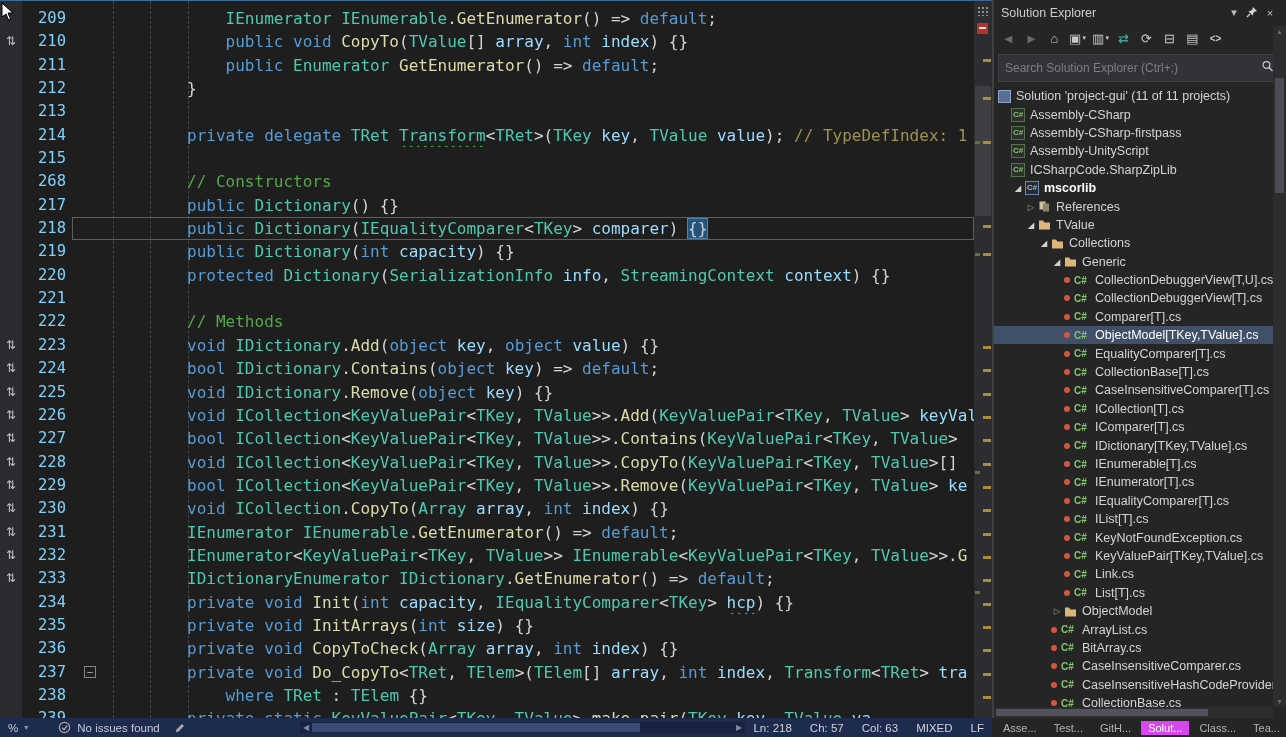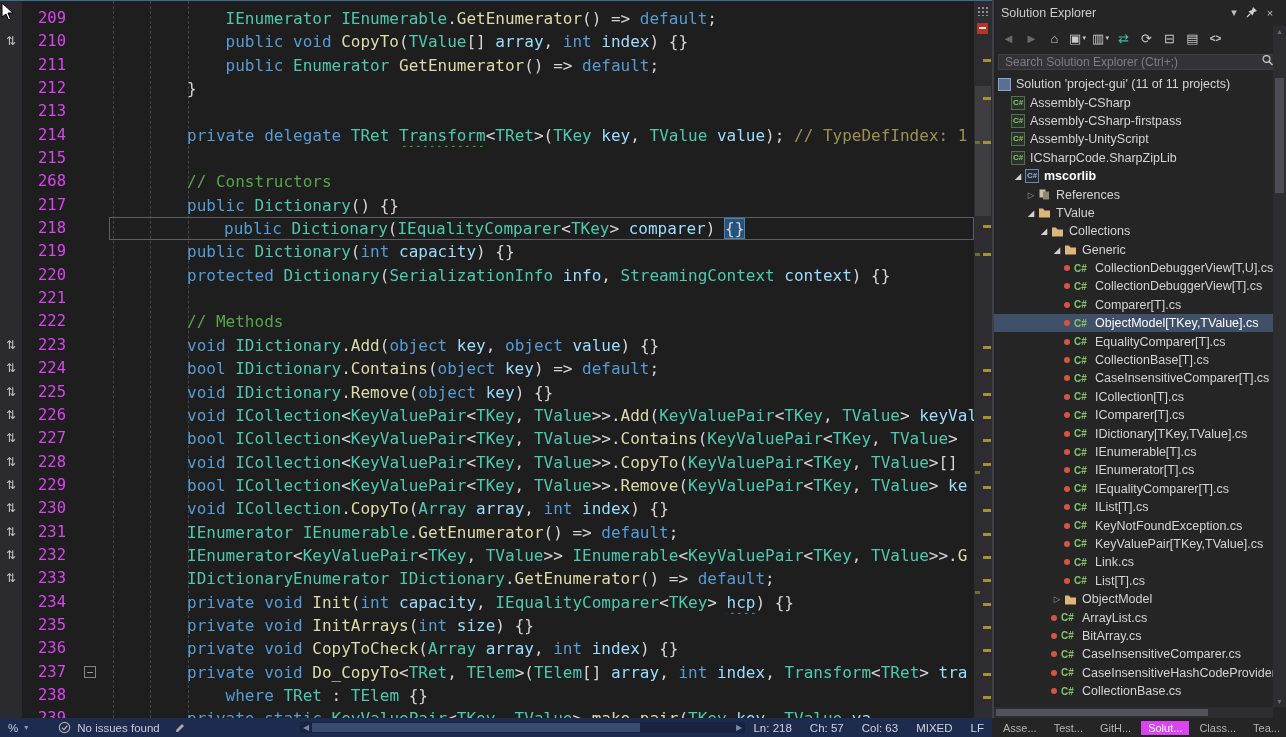--- a/index.html
+++ b/index.html
@@ -16,23 +16,23 @@
            position:relative; display:flex; flex-direction:column; }
 
   
   .guide { position:absolute; top:0; bottom:0; width:0; border-left:1px dashed #454547; z-index:0; }
   .glyph-col { position:absolute; left:0; top:0; bottom:0; width:22px; background:#2b2b2f; z-index:0; }
   #code-rows { position:absolute; inset:0; padding-top:6px; z-index:1; }
   .code-row { display:flex; height:23.35px; line-height:23.35px;
               font-family:"DejaVu Sans Mono", monospace; font-size:16px; white-space:pre; }
   .glyph-cell { width:22px; text-align:center; font-size:12px; color:#c5c5c5;
                 font-family:"DejaVu Sans", sans-serif; flex:none; }
-  .line-num { width:50px; flex:none; text-align:right; padding-right:6px; color:#d946ef; font-size:15.5px; }
+  .line-num { width:50px; flex:none; text-align:right; padding-right:6px; color:#7dd3fc; font-size:15.5px; }
   .line-body { flex:1; display:flex; min-width:0;justify-content:space-between; }
-  .current .line-body { box-shadow: inset 0 0 0 1px #5d5d64; margin-left: 37px; }
+  .current .line-body { box-shadow: inset 0 0 0 1px #5d5d64; }
   .fold-cell { width:38px; flex:none; display:flex; align-items:center; }
   .fold-box { width:12px; height:12px; margin-left:12px; border:1px solid #858585;
               color:#c8c8c8; font-size:10px; line-height:10px; text-align:center;
               background:#1e1e1e; font-family:"Liberation Sans",sans-serif; }
   .code-text { flex:1; overflow:hidden; }
   .tk-k  { color:#569cd6; }
   .tk-t  { color:#4ec9b0; }
   .tk-m  { color:#dcdcaa; }
   .tk-p  { color:#9cdcfe; }
   .tk-c  { color:#57a64a; }
@@ -56,21 +56,21 @@
 
   
   .panel-title { height:25px; display:flex; align-items:center; padding:0 7px; color:#cccccc; font-size:12.5px; }
   .panel-title .sp { flex:1; }
   .ti-icon { width:18px; text-align:center; color:#c0c0c0; font-size:11px; }
   .panel-toolbar { height:26px; display:flex; align-items:center; gap:2px; padding:0 4px; }
   .tb-icon { min-width:21px; height:20px; display:flex; align-items:center; justify-content:center;
              color:#c8c8c8; font-size:13px; }
   .tb-icon.dim { color:#6a6a6a; }
   .tb-caret { font-size:7px; margin-left:1px; color:#c8c8c8; }
-  .panel-search { margin:3px 5px 3px 4px; height:16px; background:#333337; border:1px solid #3f3f46;
+  .panel-search { margin:3px 5px 3px 4px; height:28px; background:#333337; border:1px solid #3f3f46;
                   display:flex; align-items:center; padding:4px 6px; }
   .panel-search input { flex:1; background:transparent; border:none; outline:none;
                         color:#bbbbbb; font-size:12px; font-family:"Liberation Sans",sans-serif; }
   .panel-search input::placeholder { color:#7e7e7e; }
 
   .tree { flex:1; overflow:hidden; margin-right:13px; padding-top:2px; }
   .tree-row { height:18.4px; display:flex; align-items:center; font-size:12.5px;
               color:#d4d4d4; white-space:nowrap; overflow:hidden; }
   .tree-row.selected { background:#3f5068; color:#ffffff; }
   .tree-row.bold .tree-label { font-weight:bold; color:#ffffff; }

